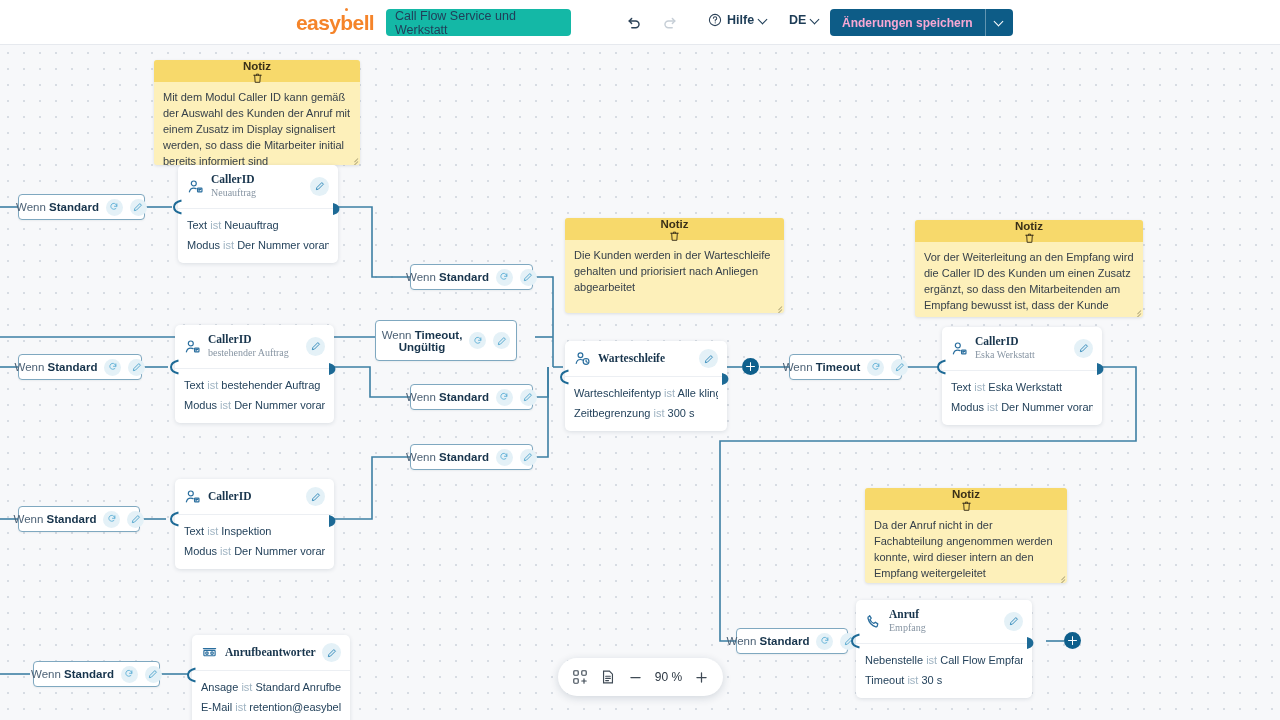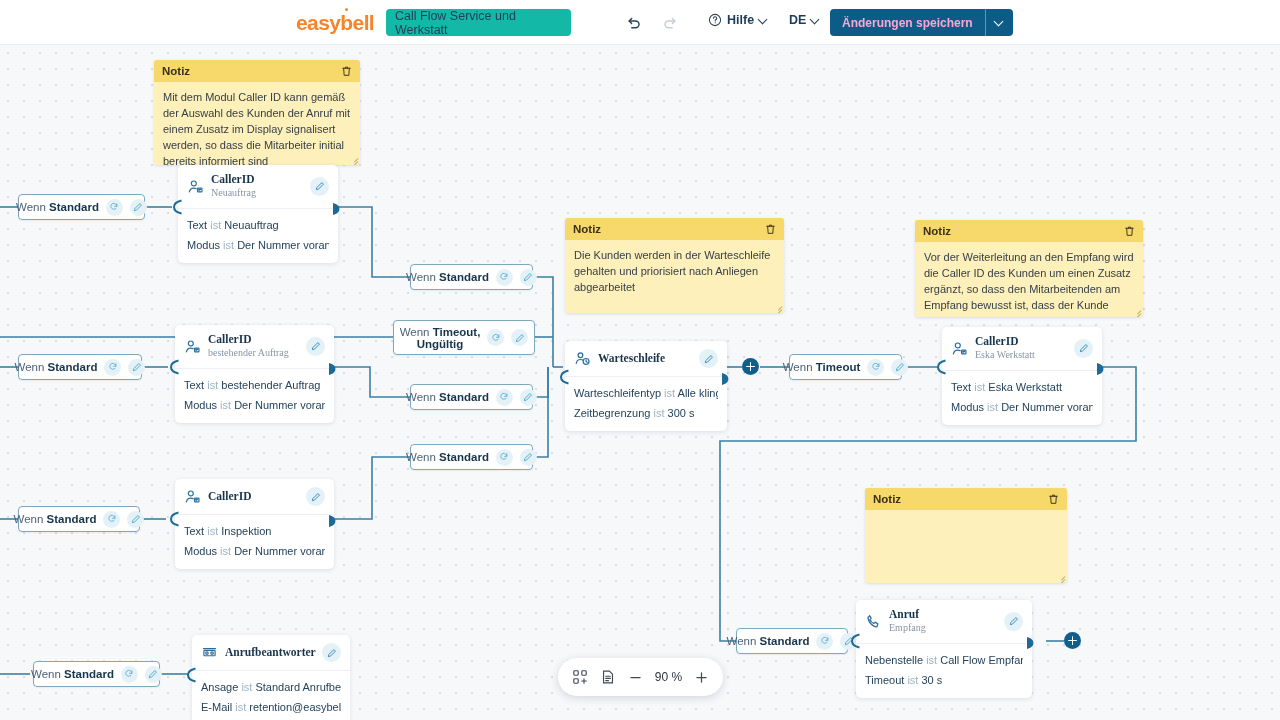--- a/index.html
+++ b/index.html
@@ -91,21 +91,21 @@
     position: absolute;
     background: #fdf0ba;
     border-radius: 3px;
     box-shadow: 0 1px 3px rgba(20,40,60,.12);
     overflow: hidden;
   }
   .note-head {
     height: 22px; background: #f7d96b;
     display: flex; align-items: center; justify-content: space-between;
     padding: 0 8px;
-    font-size: 11.5px; font-weight: 700; color: #3a3018;
+    font-size: 11.5px; font-weight: 700; color: #3a3018; flex-direction: column;
   }
   .note-body {
     padding: 8px 9px 12px 9px;
     font-size: 11px; line-height: 1.45; color: #36404a;
   }
   .note-resize {
     position: absolute; right: 2px; bottom: 2px;
     width: 9px; height: 9px; opacity: .45;
   }
   .note-resize::before, .note-resize::after {
@@ -327,20 +327,21 @@
 
   <div class="note" id="n3" style="left:865px; top:443px; width:202px; height:95px;">
     <div class="note-head">
       <span>Notiz</span>
       <span style="display:flex">
         <svg width="11" height="12" viewBox="0 0 14 15" fill="none" stroke="#3a3018" stroke-width="1.2" stroke-linecap="round">
           <path d="M2.2 4h9.6M5.6 4V2.6h2.8V4M3.4 4l.6 9h6l.6-9"></path>
         </svg>
       </span>
     </div>
+    <div class="note-body">Da der Anruf nicht in der Fachabteilung angenommen werden konnte, wird dieser intern an den Empfang weitergeleitet</div>
     <div class="note-resize"></div>
   </div>
 
   <div class="cond" id="c0" style="left:18px; top:149px; width:127px; height:26px;">
     <span class="cond-lbl"><span>Wenn</span> <b>Standard</b></span>
     <span class="mini">
         <svg width="10" height="10" viewBox="0 0 14 14" fill="none" stroke="#5fb0d6" stroke-width="1.3" stroke-linecap="round">
           <path d="M11 6a4.2 4.2 0 1 0-1.2 3"></path>
           <polyline points="11,2.6 11,6 7.7,6"></polyline>
         </svg>
@@ -360,21 +361,21 @@
           <polyline points="11,2.6 11,6 7.7,6"></polyline>
         </svg>
       </span>
     <span class="mini">
         <svg width="10" height="10" viewBox="0 0 14 14" fill="none" stroke="#4da3cc" stroke-width="1.3" stroke-linejoin="round">
           <path d="M9.6 2.2l2.2 2.2-7 7-2.9.7.7-2.9z"></path>
         </svg>
       </span>
   </div>
 
-  <div class="cond" id="c3" style="left:393px; top:275px; width:142px; height:35px;">
+  <div class="cond" id="c3" style="left:375px; top:275px; width:142px; height:41px;">
     <span class="cond-lbl"><span>Wenn</span> <b>Timeout,</b><b class="two">Ungültig</b></span>
     <span class="mini">
         <svg width="10" height="10" viewBox="0 0 14 14" fill="none" stroke="#5fb0d6" stroke-width="1.3" stroke-linecap="round">
           <path d="M11 6a4.2 4.2 0 1 0-1.2 3"></path>
           <polyline points="11,2.6 11,6 7.7,6"></polyline>
         </svg>
       </span>
     <span class="mini">
         <svg width="10" height="10" viewBox="0 0 14 14" fill="none" stroke="#4da3cc" stroke-width="1.3" stroke-linejoin="round">
           <path d="M9.6 2.2l2.2 2.2-7 7-2.9.7.7-2.9z"></path>

